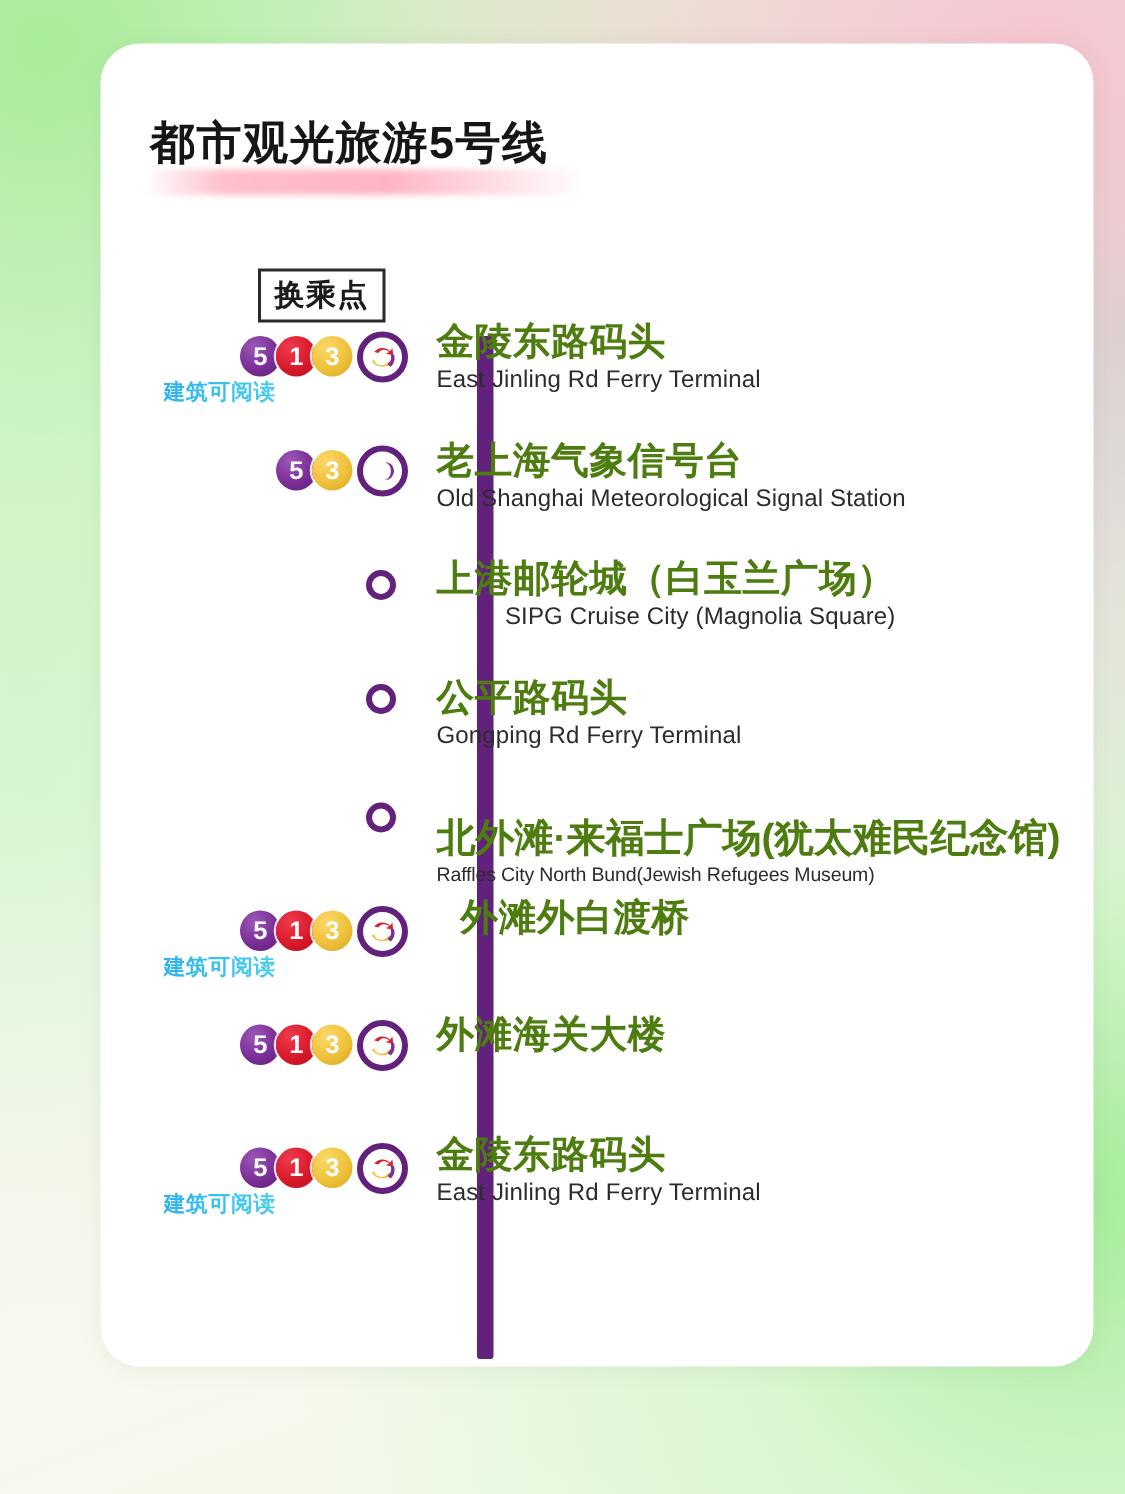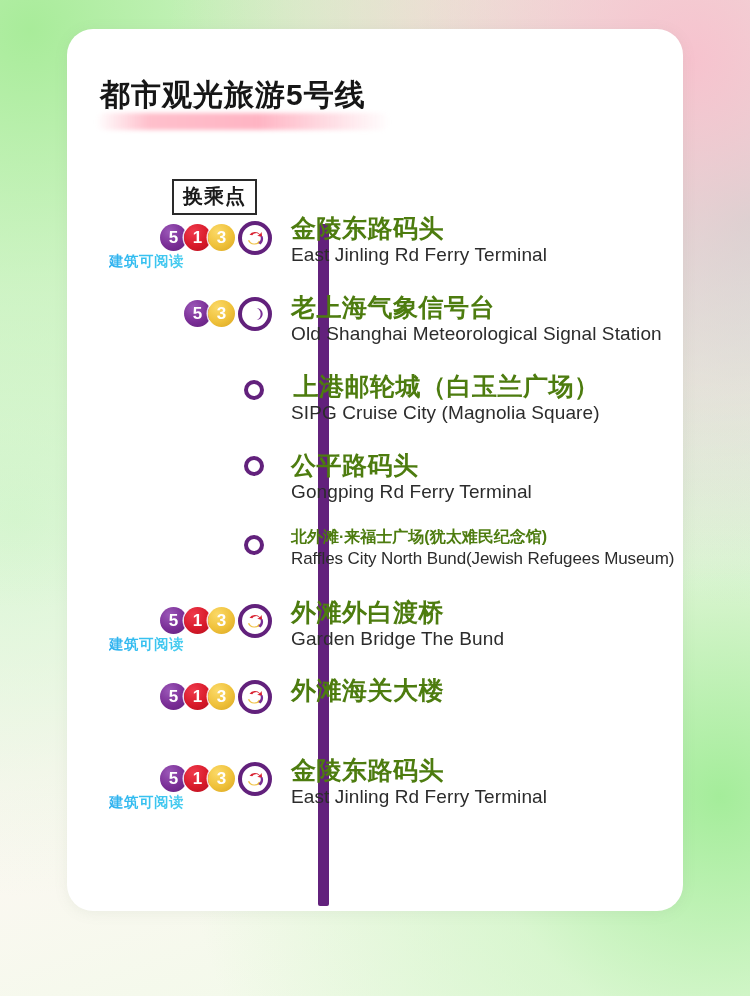--- a/index.html
+++ b/index.html
@@ -31,20 +31,21 @@
   
   #card {
     position: absolute;
     left: 67px;
     top: 29px;
     width: 616px;
     height: 882px;
     background: #ffffff;
     border-radius: 26px;
     box-shadow: 0 2px 14px rgba(120,140,120,0.10);
+    padding-left: 46px;
   }
 
   
   .title-wrap {
     position: absolute;
     left: 33px;
     top: 46px;
   }
   .title-hl {
     position: absolute;
@@ -171,30 +172,30 @@
     left: 224px;
   }
   .name-cn {
     font-size: 25px;
     font-weight: bold;
     color: #4d7c0f;
     line-height: 1.05;
     white-space: nowrap;
     letter-spacing: 0.5px;
   }
-  .name-cn.sm { font-size: 16px; letter-spacing: 0px; }
+  .name-cn.sm { font-size: 26px; letter-spacing: 0px; margin-top: 16px; }
   .name-en {
-    font-size: 19px;
+    font-size: 16px;
     color: #2c2c2c;
     line-height: 1.1;
     margin-top: 4px;
     white-space: nowrap;
     letter-spacing: 0.1px;
   }
-  .name-en.sm { font-size: 17px; letter-spacing: -0.1px; }
+  .name-en.sm { font-size: 13px; letter-spacing: -0.1px; }
 </style>
 </head>
 <body>
 
 <div id="page">
 
   <div id="card">
 
     <div class="title-wrap">
       <div class="title-hl"></div>
@@ -272,23 +273,22 @@
           </div>
           <div class="node-logo">
             <svg width="22" height="22" viewBox="0 0 40 40">
               <circle cx="20" cy="20" r="19" fill="#ffffff"></circle>
               <path d="M7 24 a13 11 0 0 0 24 2 l-4 -1 a9 8 0 0 1 -17 -1 z" fill="#f0c344"></path>
               <path d="M10 14 a12 11 0 0 1 19 -1 l3 -4 l1 9 l-9 -2 l4 -2 a8 8 0 0 0 -13 1 z" fill="#d92231"></path>
               <path d="M30 17 a11 11 0 0 1 -4 12 l4 3 a15 15 0 0 0 4 -15 z" fill="#7a2e96"></path>
             </svg>
           </div>
           <div class="arch-tag" style="left: 42px; top: 14px;">建筑可阅读</div>
-          <div class="labels" style="top: -22px;">
+          <div class="labels" style="top: -22px; margin-left: 16px;">
             <div class="name-cn">外滩外白渡桥</div>
-            <div class="name-en">Garden Bridge The Bund</div>
           </div>
         </div>
         <div class="station" style="top: 668px;">
           <div class="badges" style="left: 93px;">
             <div class="badge badge-5">5</div>
             <div class="badge badge-1">1</div>
             <div class="badge badge-3">3</div>
           </div>
           <div class="node-logo">
             <svg width="22" height="22" viewBox="0 0 40 40">

